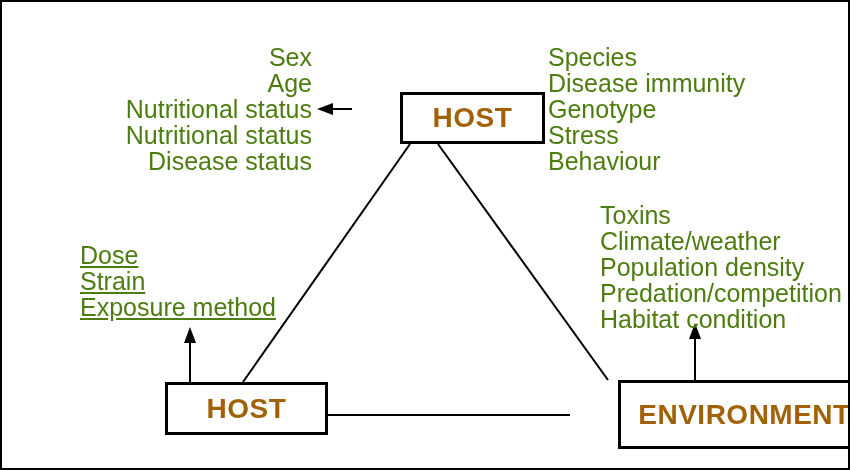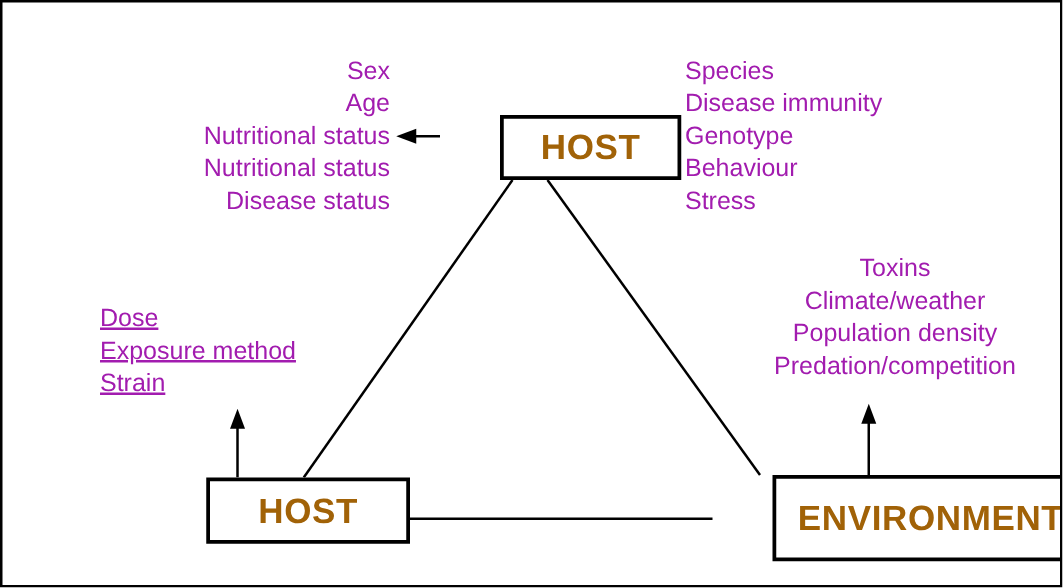--- a/index.html
+++ b/index.html
@@ -37,29 +37,29 @@
     letter-spacing: 0.5px;
     box-sizing: border-box;
     margin-left: 48px;
   }
   #host-box { left: 350px; top: 90px; width: 145px; height: 52px; }
   #agent-box { left: 115px; top: 380px; width: 163px; height: 53px; }
   #environment-box { left: 568px; top: 378px; width: 253px; height: 69px; }
 
   .factor-list {
     position: absolute;
-    font-size: 20px;
+    font-size: 25px;
     line-height: 26px;
-    color: #a21caf;
+    color: #4d7c0f;
     white-space: nowrap;
   }
   #host-left-list { top: 42px; right: 536px; text-align: right; }
   #host-right-list { top: 42px; left: 546px; text-align: left; }
   #agent-list { top: 240px; left: 78px; text-align: left; text-decoration: underline; }
-  #environment-list { top: 200px; left: 598px; width: 232px; text-align: center; }
+  #environment-list { top: 200px; left: 598px; width: 232px; text-align: left; }
 
   .stroke { stroke: #000000; stroke-width: 2; }
   .fill { fill: #000000; }
 </style>
 </head>
 <body>
 
 <div id="frame">
 
   <svg id="connector-layer" viewBox="0 0 846 466" xmlns="http://www.w3.org/2000/svg">
@@ -104,30 +104,31 @@
     <div>Age</div>
     <div>Nutritional status</div>
     <div>Nutritional status</div>
     <div>Disease status</div>
   </div>
 
   <div id="host-right-list" class="factor-list">
     <div>Species</div>
     <div>Disease immunity</div>
     <div>Genotype</div>
+    <div>Stress</div>
     <div>Behaviour</div>
-    <div>Stress</div>
   </div>
 
   <div id="agent-list" class="factor-list">
     <div>Dose</div>
+    <div>Strain</div>
     <div>Exposure method</div>
-    <div>Strain</div>
   </div>
 
   <div id="environment-list" class="factor-list">
     <div>Toxins</div>
     <div>Climate/weather</div>
     <div>Population density</div>
     <div>Predation/competition</div>
+    <div>Habitat condition</div>
   </div>
 
 </div>
 
 </body></html>

